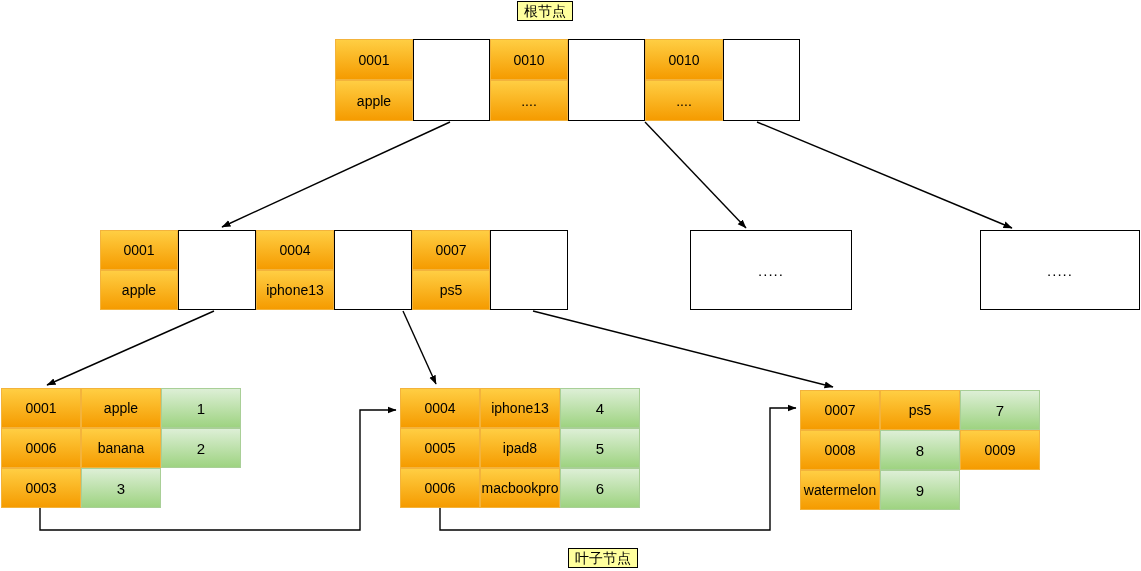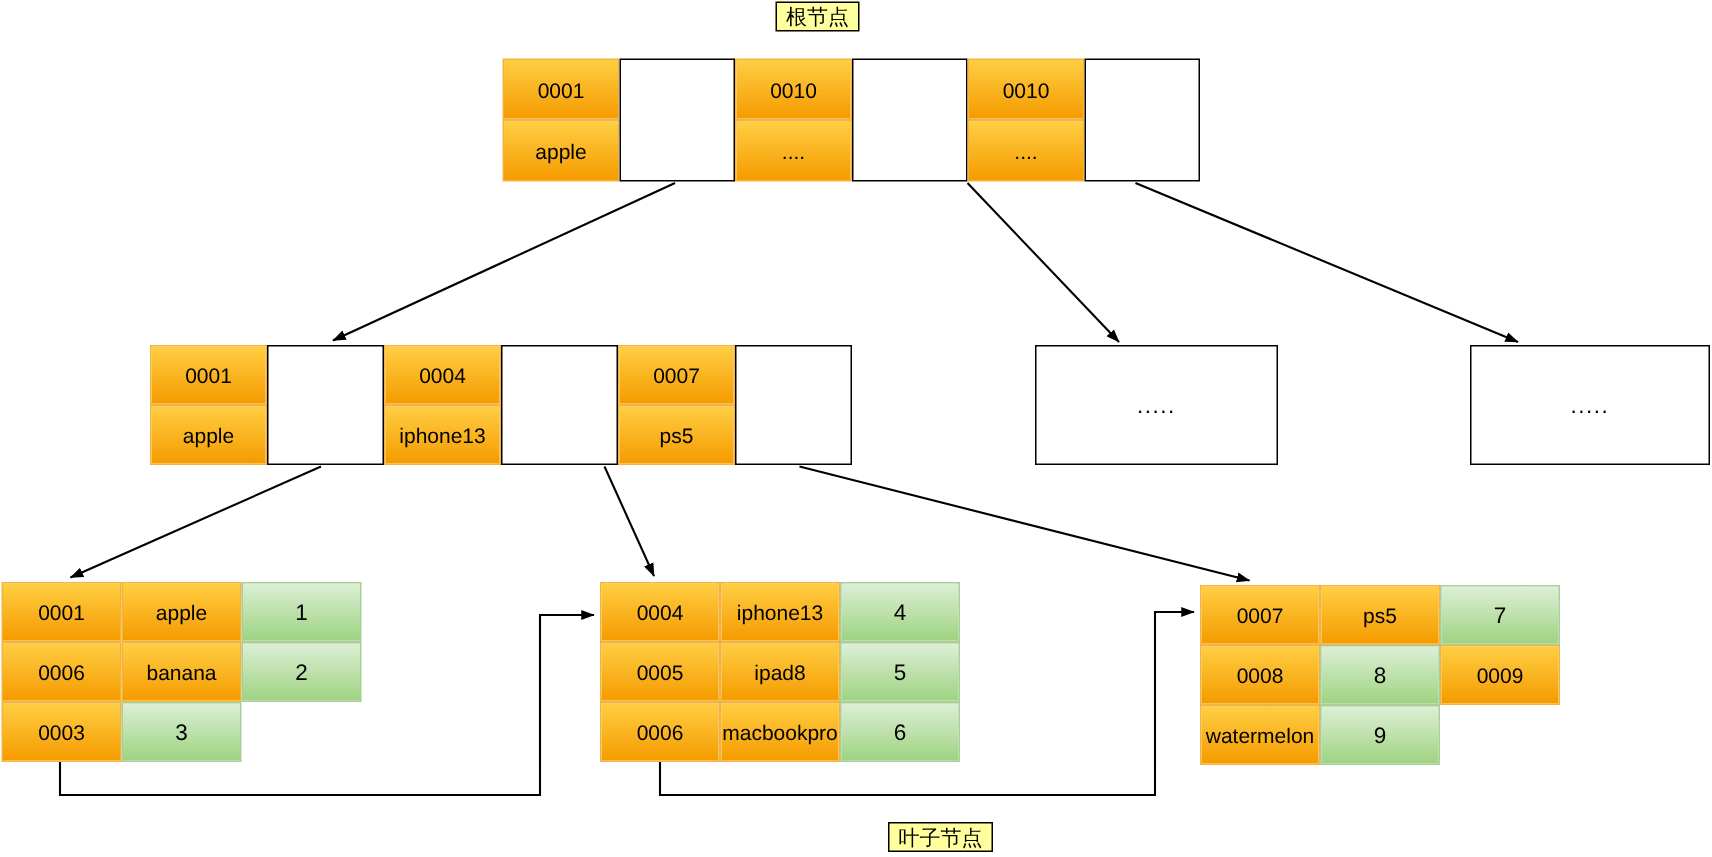--- a/index.html
+++ b/index.html
@@ -120,21 +120,21 @@
     <div class="ocell">0007</div>
     <div class="ocell">ps5</div>
     <div class="gcell">7</div>
     <div class="ocell">0008</div>
     <div class="gcell">8</div>
     <div class="ocell">0009</div>
     <div class="ocell">watermelon</div>
     <div class="gcell">9</div>
   </div>
 
-  <div class="tag" style="left:592px; top:548px;">叶子节点</div>
+  <div class="tag" style="left:568px; top:548px;">叶子节点</div>
 
   <svg class="wires" width="1141" height="571">
     <defs>
       <marker id="arrow" markerWidth="10" markerHeight="8" refX="8.5" refY="4" orient="auto" markerUnits="userSpaceOnUse">
         <path d="M0,0.6 L9,4 L0,7.4 z" fill="#000"></path>
       </marker>
     </defs>
     <line x1="450" y1="122" x2="222" y2="227" marker-end="url(#arrow)"></line>
     <line x1="645" y1="122" x2="746" y2="228" marker-end="url(#arrow)"></line>
     <line x1="757" y1="122" x2="1012" y2="228" marker-end="url(#arrow)"></line>

